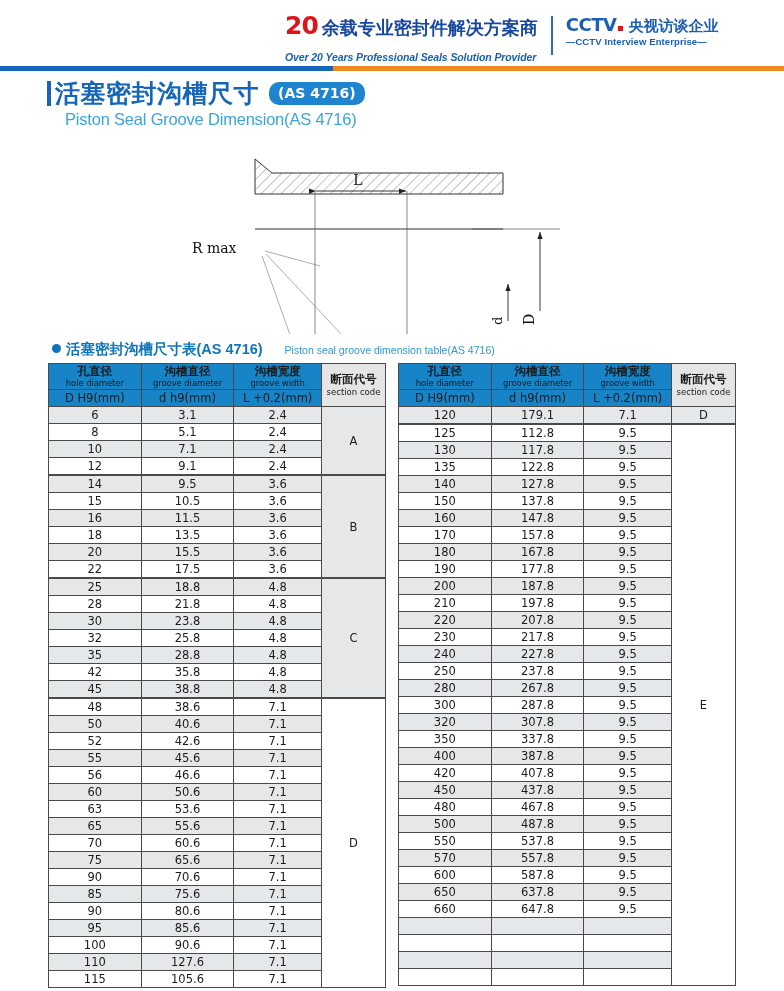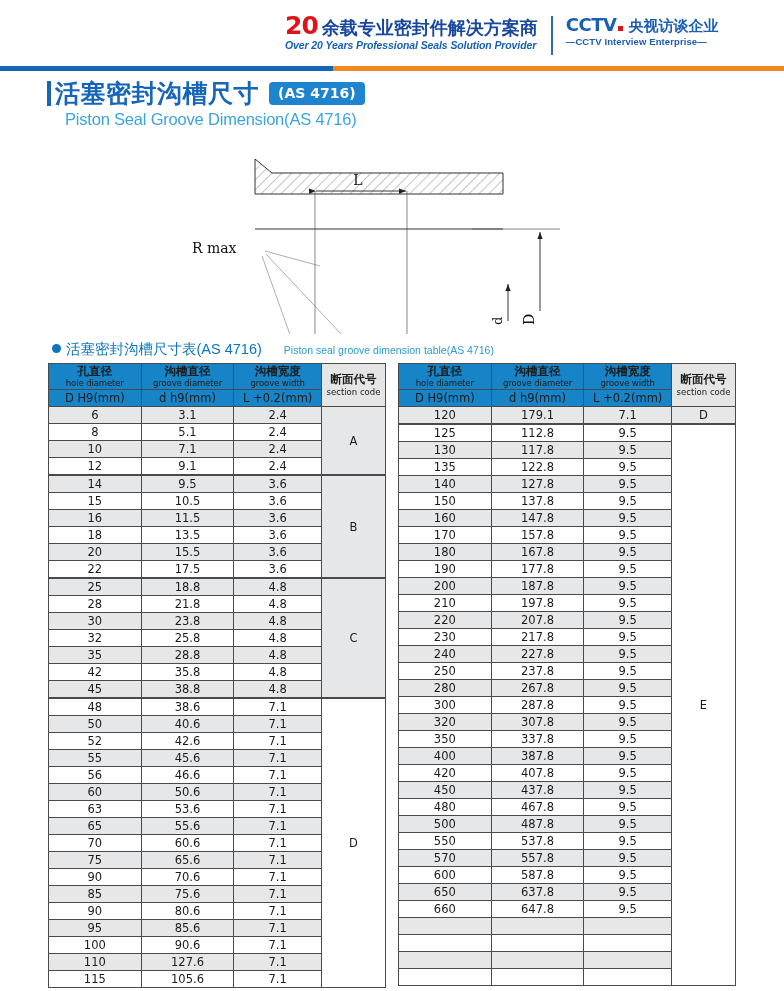--- a/index.html
+++ b/index.html
@@ -25,21 +25,21 @@
     color:#e0121a; font-weight:bold; font-size:25px;
     line-height:24px; letter-spacing:-1px;
     font-family:"DejaVu Sans", sans-serif;
   }
   .cn-tag {
     color:#17479e; font-weight:bold; font-size:18px;
     line-height:22px; margin-left:4px; letter-spacing:0px;
   }
   .en-tag {
     color:#1760b4; font-weight:bold; font-style:italic;
-    font-size:10.5px; line-height:13px; margin-top:0px;
+    font-size:10.5px; line-height:13px; margin-top:12px;
     letter-spacing:-0.1px; white-space:nowrap;
   }
   .vdiv {
     width:2px; background:#2b6cb5; height:39px;
     margin:2px 13px 0 13px;
   }
   .brand-right { text-align:left; }
   .cctv-line1 { display:flex; align-items:baseline; white-space:nowrap; }
   .cctv-word {
     color:#1a5fb4; font-weight:bold; font-size:18px;
@@ -67,21 +67,21 @@
   .titleblock { padding:9px 0 0 47px; }
   .title-row { display:flex; align-items:center; }
   .title-bar { width:4px; height:25px; background:#1565b8; margin-right:4px; }
   .title-cn {
     color:#1565b8; font-weight:bold; font-size:25px;
     line-height:27px; letter-spacing:0.5px;
   }
   .title-badge {
     margin-left:10px; background:#1f84cf; color:#ffffff;
     font-weight:bold; font-size:14px; line-height:14px;
-    padding:4px 9px 5px 9px; border-radius:4px;
+    padding:4px 9px 5px 9px; border-radius:10px;
     white-space:nowrap; font-family:"DejaVu Sans", sans-serif;
   }
   .title-en {
     color:#3aa5dd; font-size:16.5px; line-height:20px;
     margin-top:2px; margin-left:18px; letter-spacing:-0.2px;
   }
 
   
   .diagram { position:relative; width:784px; height:205px; }
   .diagram svg { position:absolute; left:0; top:0; }
@@ -90,21 +90,21 @@
   .sectionhead {
     display:flex; align-items:baseline;
     padding:6px 0 5px 52px;
   }
   .bullet {
     width:9px; height:9px; border-radius:50%;
     background:#0e75bd; margin-right:5px;
     position:relative; top:-1px;
   }
   .sec-cn {
-    color:#0e75bd; font-weight:normal; font-size:14.5px;
+    color:#0e75bd; font-weight:bold; font-size:14.5px;
     line-height:18px; white-space:nowrap;
   }
   .sec-en {
     color:#2f9ad4; font-size:10.5px; line-height:14px;
     margin-left:22px; white-space:nowrap;
   }
 
   
   .tables {
     display:flex; gap:12px;

